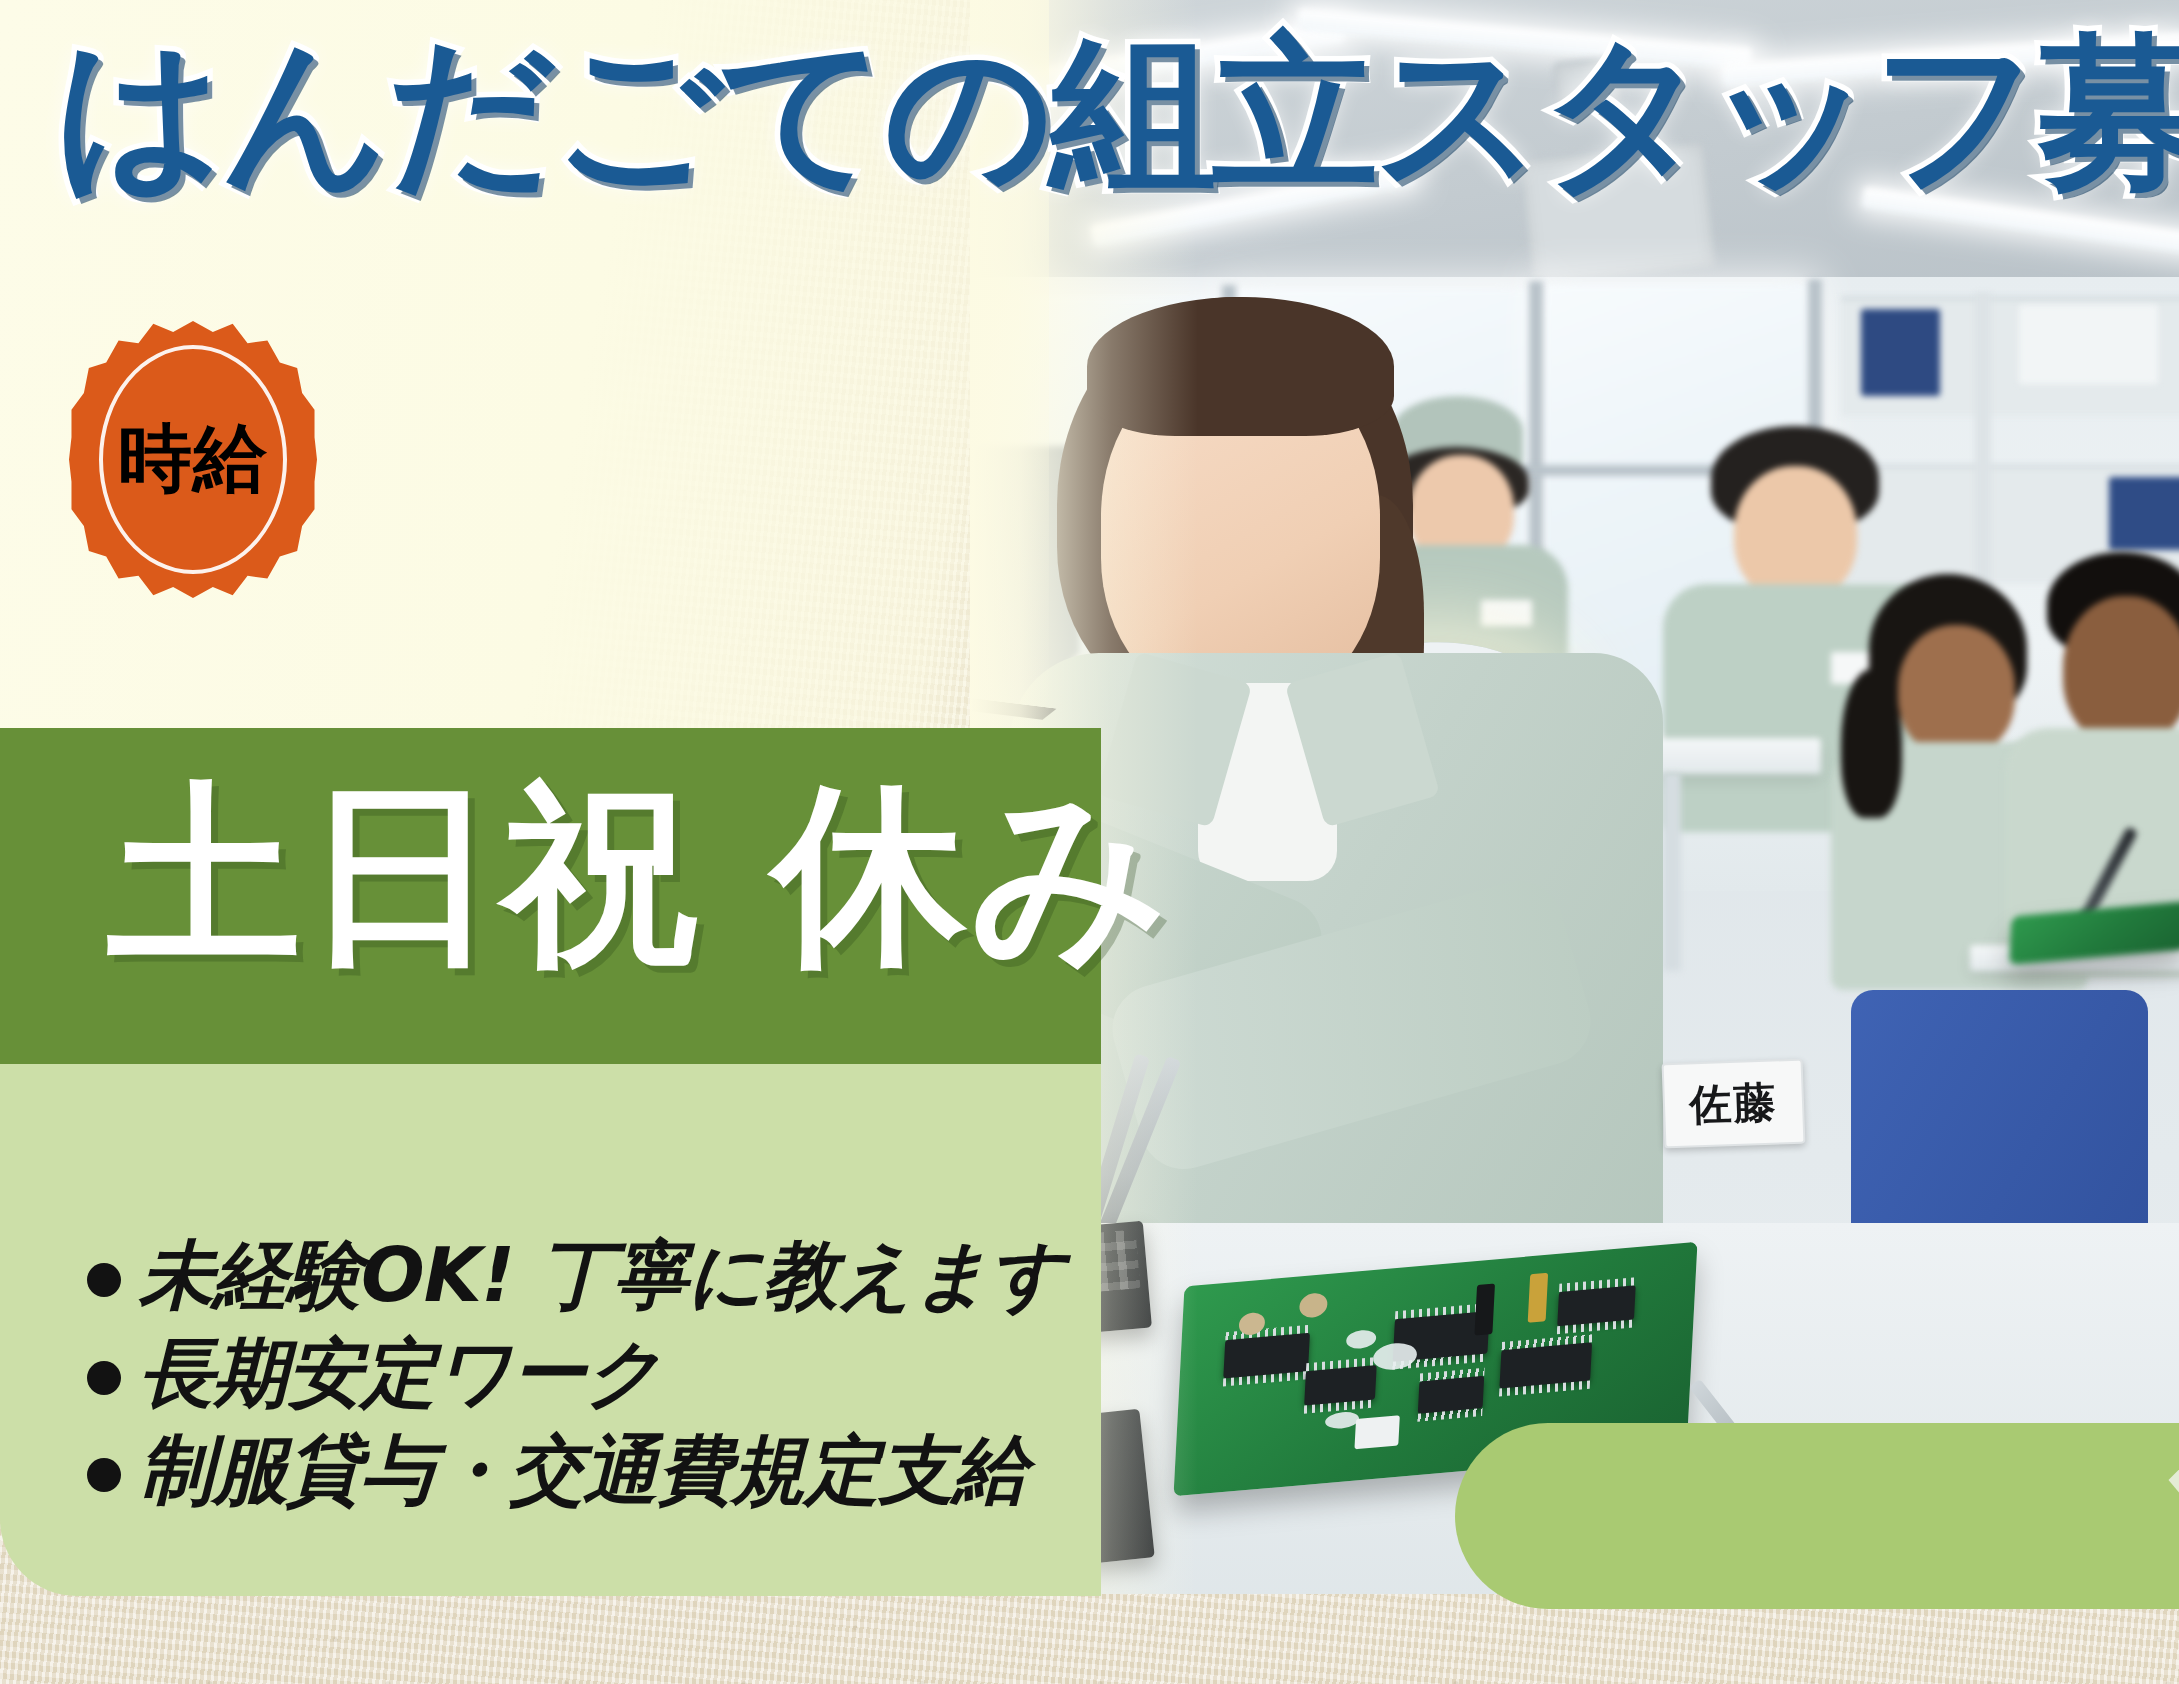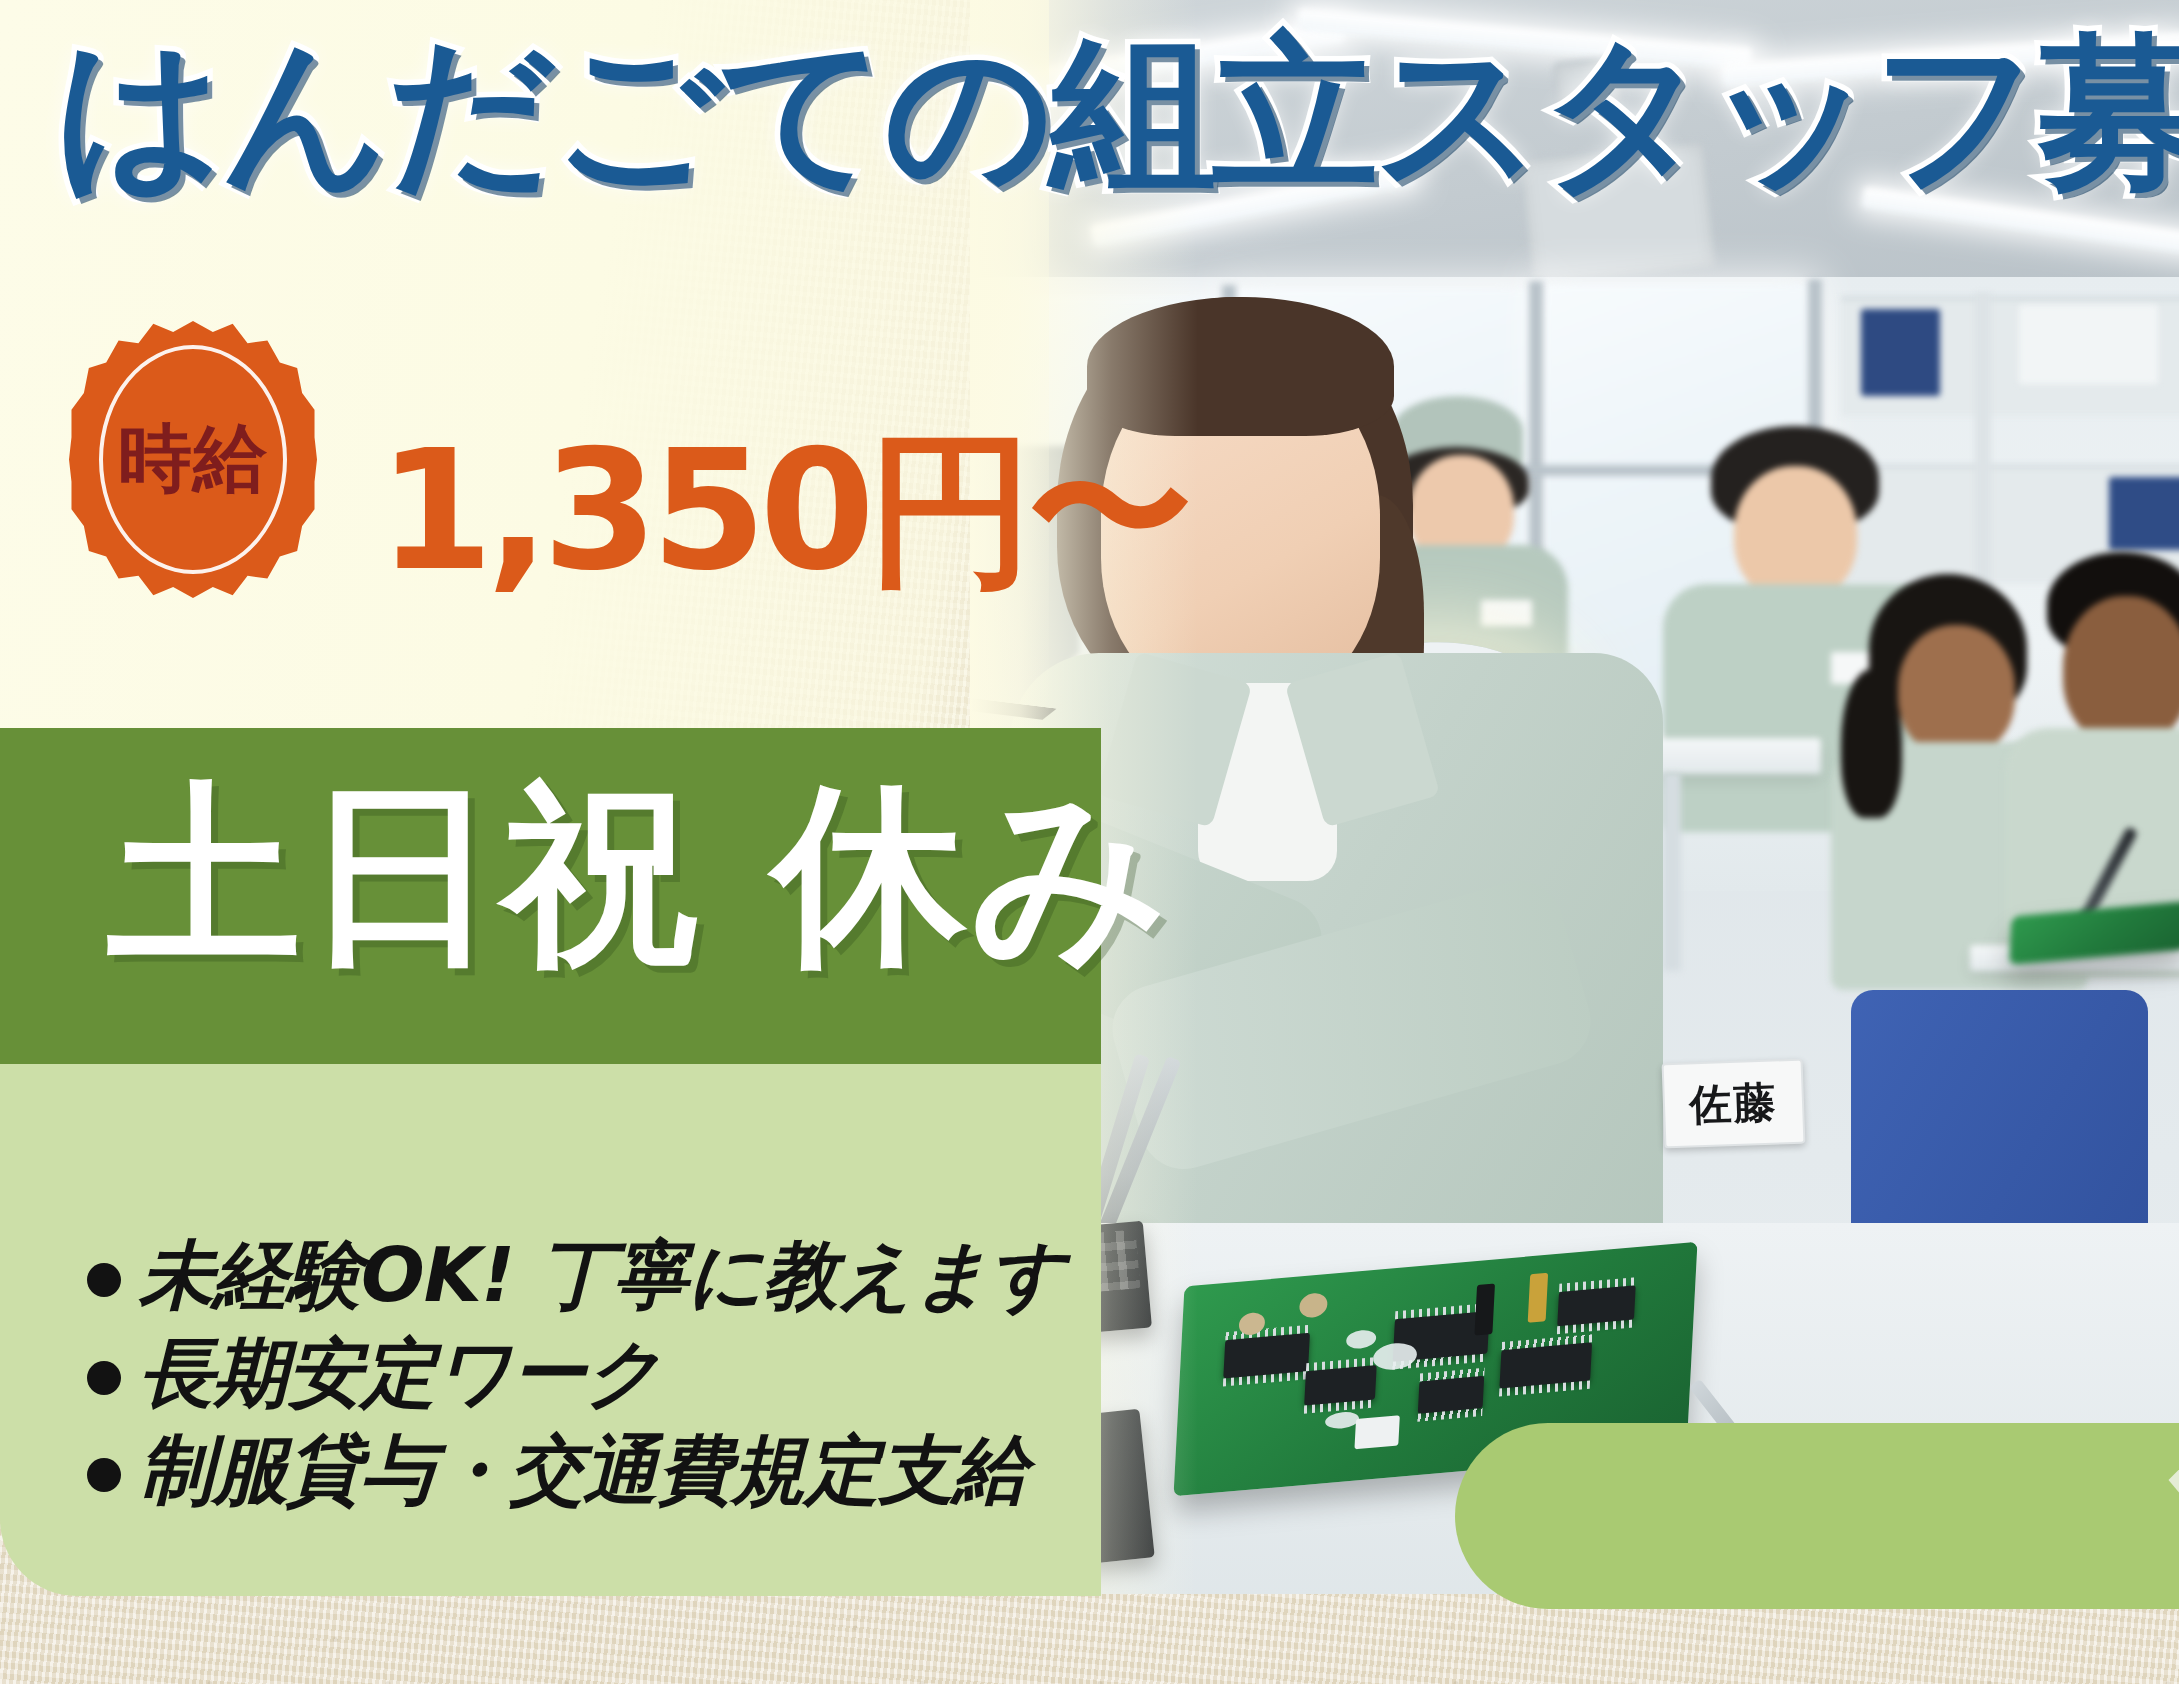--- a/index.html
+++ b/index.html
@@ -267,21 +267,21 @@
     );
   }
   .seal-ring {
     position: absolute; inset: 24px 30px;
     border: 4px solid rgba(255,255,255,.92);
     border-radius: 50%;
   }
   .seal-label {
     position: absolute; inset: 0;
     display: flex; align-items: center; justify-content: center;
-    color: #7f1d1d;
+    color: #000000;
     font-weight: 900;
     font-size: 74px;
     letter-spacing: 1px;
     font-family: "DejaVu Sans", "Liberation Sans", sans-serif;
   }
 
   .station-line {
     position: absolute;
     left: 332px; top: 319px;
     color: #db5a1a;
@@ -511,21 +511,20 @@
 
   <div class="cream"></div>
 
   <div class="headline">はんだごての組立スタッフ募集！</div>
 
   <div class="seal">
     <div class="seal-star"></div>
     <div class="seal-ring"></div>
     <div class="seal-label">時給</div>
   </div>
-  <div class="wage-line">1,350円〜</div>
 
   <div class="green-band">
     <div class="green-band-text">土日祝 休み</div>
   </div>
 
   <div class="bullet-panel">
     <div class="bullets">
       <div class="bullet">
         <span class="bullet-dot"></span>
         <span>未経験OK! 丁寧に教えます</span>

